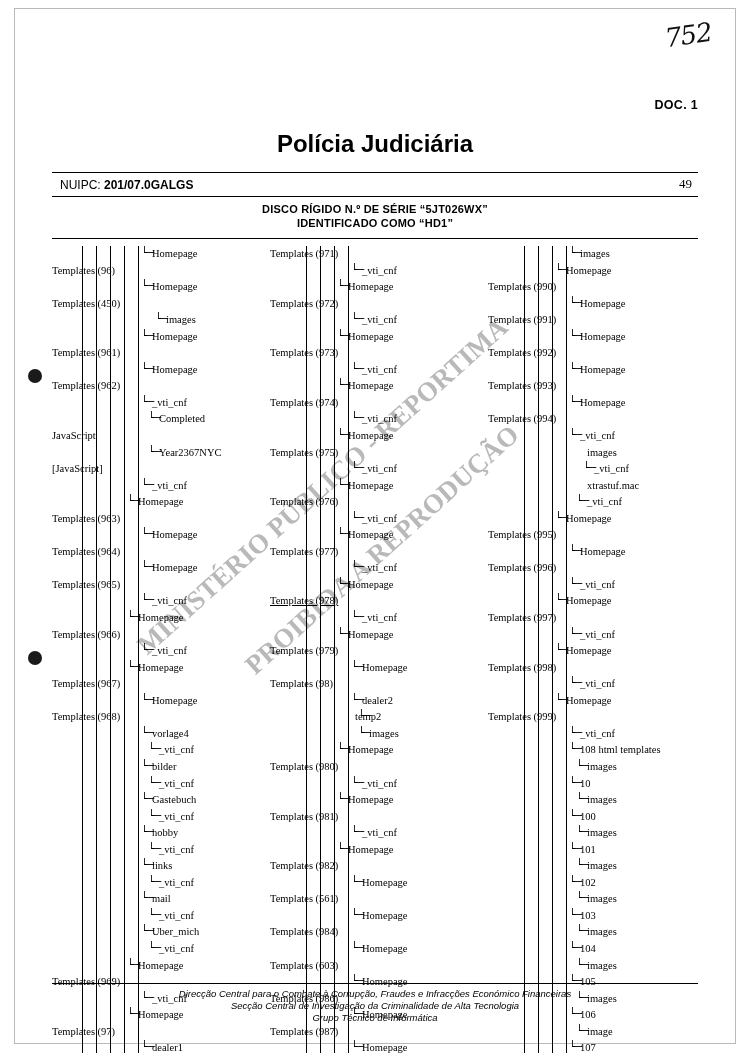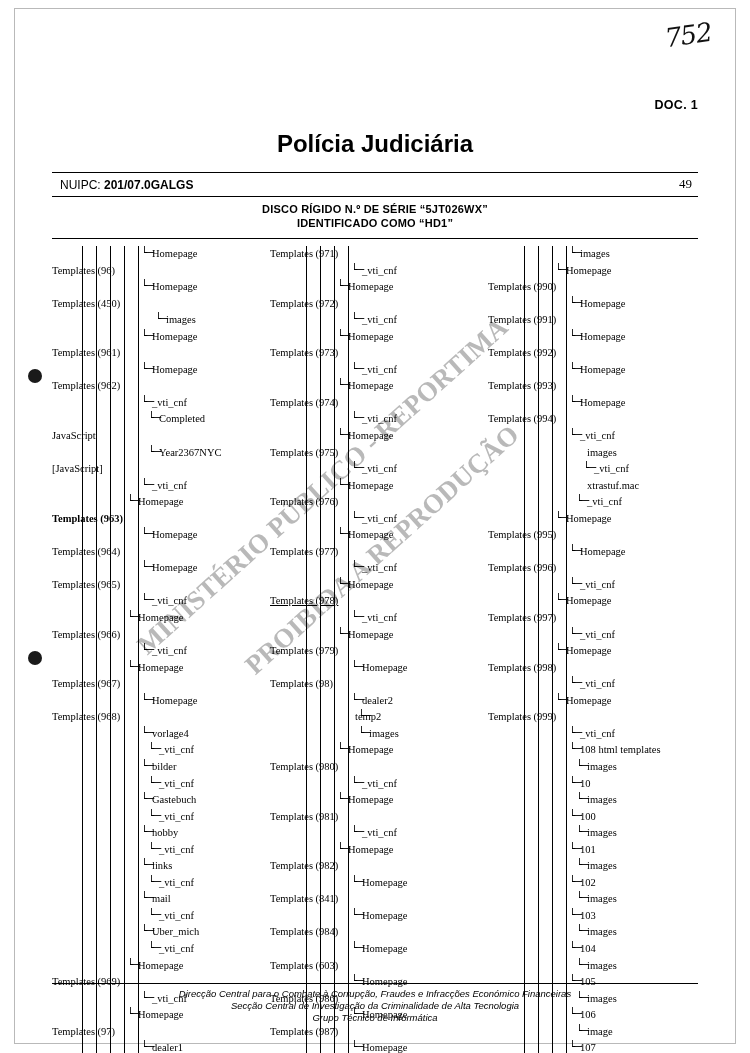--- a/index.html
+++ b/index.html
@@ -299,21 +299,21 @@
         </div>
         <div class="row">
           <span class="elbow" style="left: 89px; top: 1px;">└─</span>
           <span class="lbl" style="left: 100px; top: 1px;">_vti_cnf</span>
         </div>
         <div class="row">
           <span class="elbow" style="left: 75px; top: 1px;">└─</span>
           <span class="lbl" style="left: 86px; top: 1px;">Homepage</span>
         </div>
         <div class="row">
-          <span class="lbl" style="left: 0px; top: 1px; font-weight: bold;">Templates (963)</span>
+          <span class="lbl" style="left: 0px; top: 1px;">Templates (963)</span>
         </div>
         <div class="row">
           <span class="elbow" style="left: 89px; top: 1px;">└─</span>
           <span class="lbl" style="left: 100px; top: 1px;">Homepage</span>
         </div>
         <div class="row">
           <span class="lbl" style="left: 0px; top: 1px;">Templates (964)</span>
         </div>
         <div class="row">
           <span class="elbow" style="left: 89px; top: 1px;">└─</span>
@@ -574,21 +574,21 @@
           <span class="lbl" style="left: 78px; top: 1px;">Homepage</span>
         </div>
         <div class="row">
           <span class="lbl" style="left: 0px; top: 1px;">Templates (982)</span>
         </div>
         <div class="row">
           <span class="elbow" style="left: 81px; top: 1px;">└─</span>
           <span class="lbl" style="left: 92px; top: 1px;">Homepage</span>
         </div>
         <div class="row">
-          <span class="lbl" style="left: 0px; top: 1px;">Templates (841)</span>
+          <span class="lbl" style="left: 0px; top: 1px;">Templates (561)</span>
         </div>
         <div class="row">
           <span class="elbow" style="left: 81px; top: 1px;">└─</span>
           <span class="lbl" style="left: 92px; top: 1px;">Homepage</span>
         </div>
         <div class="row">
           <span class="lbl" style="left: 0px; top: 1px;">Templates (984)</span>
         </div>
         <div class="row">
           <span class="elbow" style="left: 81px; top: 1px;">└─</span>

